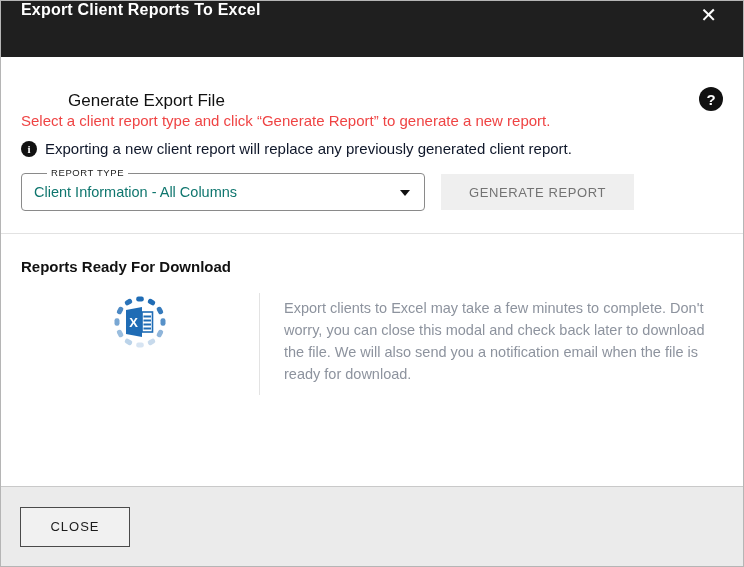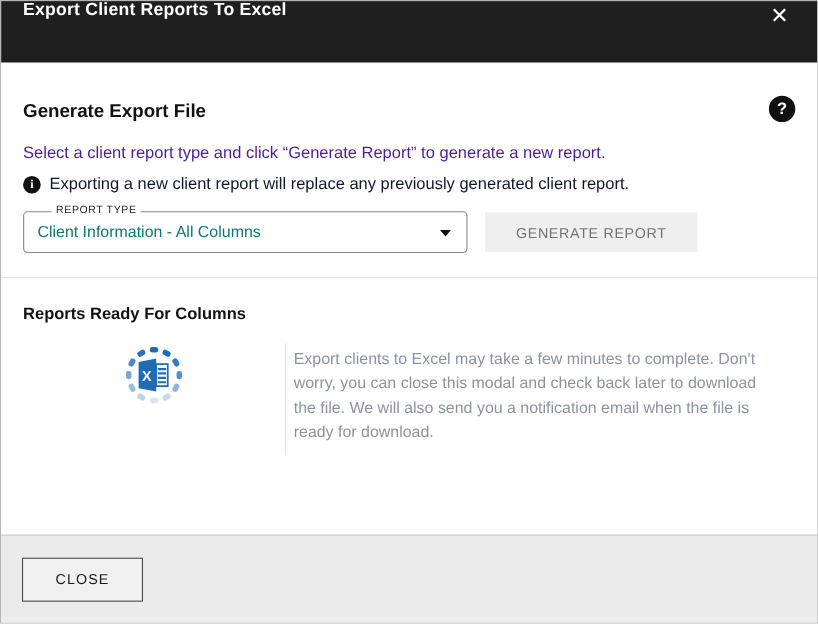--- a/index.html
+++ b/index.html
@@ -16,27 +16,27 @@
   }
   .modal-title { font-size:16px; font-weight:bold; letter-spacing:.2px; }
   .close-btn {
     background:none; border:none; color:#fff; font-size:20px; line-height:1;
     cursor:pointer; padding:4px 6px; font-family:"Liberation Sans",sans-serif;
   }
   
   .modal-body { flex:1 1 auto; background:#fff; }
   .section-1 { padding:30px 20px 0 20px; }
   .heading-row { display:flex; align-items:flex-start; justify-content:space-between; }
-  .h-generate { font-size:17px; font-weight:bold; color:#111; padding-top:4px; }
+  .h-generate { font-size:17px; font-weight:normal; color:#111; padding-top:4px;margin-left:47px; }
   .help-icon {
     width:24px; height:24px; border-radius:50%; background:#111; color:#fff;
     display:flex; align-items:center; justify-content:center;
     font-size:15px; font-weight:bold; cursor:pointer; flex:0 0 auto;
   }
-  .desc { margin-top:20px; font-size:15px; color:#4c1d95; }
+  .desc { margin-top:1px; font-size:15px; color:#ef4444; }
   .info-row { margin-top:11px; display:flex; align-items:center; gap:8px; }
   .info-icon {
     width:16px; height:16px; border-radius:50%; background:#111; color:#fff;
     display:flex; align-items:center; justify-content:center;
     font-size:11px; font-weight:bold; font-family:"Liberation Serif",serif;
     flex:0 0 auto;
   }
   .info-text { font-size:15px; color:#0f172a; }
   .form-row { margin-top:16px; display:flex; align-items:flex-start; gap:16px; }
   .select-field {
@@ -63,21 +63,21 @@
   .section-2 { padding:24px 20px 0 20px; }
   .h-reports { font-size:15px; font-weight:bold; color:#111; }
   .status-row { margin-top:18px; display:flex; align-items:stretch; }
   .status-left {
     width:238px; flex:0 0 auto; display:flex; flex-direction:column;
     align-items:center; padding-top:2px;
   }
   .status-text { margin-top:14px; font-size:15px; color:#9aa0aa; }
   .v-divider { width:1px; background:#e3e3e3; flex:0 0 auto; min-height:102px; }
   .status-msg {
-    margin-left:7px; width:430px; font-size:14.5px; line-height:22px; color:#8d939e;
+    margin-left:24px; width:430px; font-size:14.5px; line-height:22px; color:#8d939e;
     padding-top:4px;
   }
   
   .modal-footer {
     flex:0 0 auto; height:80px; background:#ebebeb; border-top:1px solid #c9c9c9;
     display:flex; align-items:center; padding:0 19px;
   }
   .close-footer-btn {
     width:110px; height:40px; background:#f1f1f1; border:1px solid #4a4a4a;
     font-size:13px; letter-spacing:1px; color:#1c1c1c; cursor:pointer;
@@ -113,21 +113,21 @@
           <span class="select-value">Client Information - All Columns</span>
           <span class="select-caret"></span>
         </div>
         <button class="generate-btn">GENERATE REPORT</button>
       </div>
     </div>
 
     <hr class="section-divider">
 
     <div class="section-2">
-      <div class="h-reports">Reports Ready For Columns</div>
+      <div class="h-reports">Reports Ready For Download</div>
       <div class="status-row">
         <div class="status-left">
 
           <svg class="spinner-svg" width="54" height="54" viewBox="0 0 54 54">
             <g fill="#1f6cb5">
               <rect x="23.2" y="1.5" width="7.6" height="5" rx="2.2" opacity="1" transform="rotate(0 27 27)"></rect>
               <rect x="23.2" y="1.5" width="7.6" height="5" rx="2.2" opacity="1" transform="rotate(30 27 27)"></rect>
               <rect x="23.2" y="1.5" width="7.6" height="5" rx="2.2" opacity="0.9" transform="rotate(60 27 27)"></rect>
               <rect x="23.2" y="1.5" width="7.6" height="5" rx="2.2" opacity="0.75" transform="rotate(90 27 27)"></rect>
               <rect x="23.2" y="1.5" width="7.6" height="5" rx="2.2" opacity="0.5" transform="rotate(120 27 27)"></rect>

